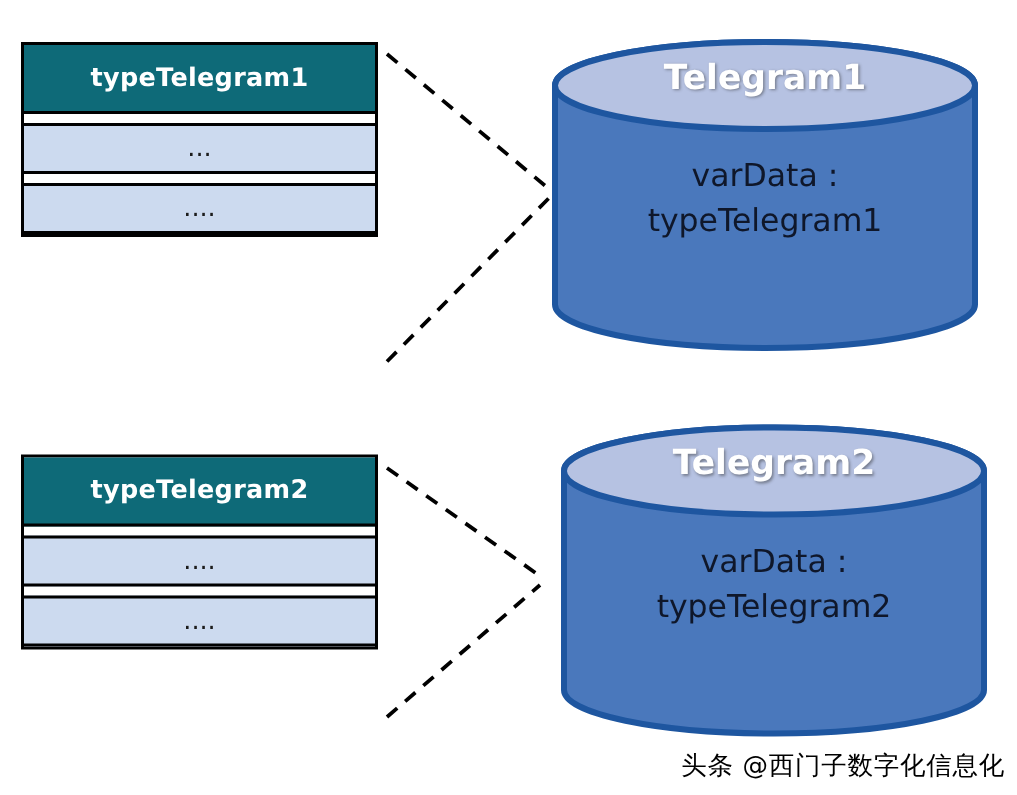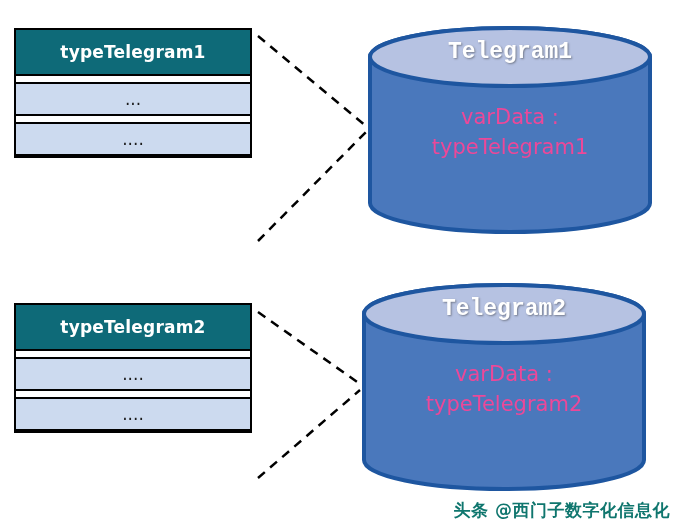--- a/index.html
+++ b/index.html
@@ -37,39 +37,38 @@
     padding:5px 4px;
     border-top:2px solid #000000;
     border-bottom:2px solid #000000;
   }
   .table-1 { left:14px; top:28px; }
   .table-2 { left:14px; top:303px; }
 
   
   .cylinder { position:absolute; width:288px; height:214px; }
   .cyl-1 { left:366px; top:24px; }
-  .cyl-2 { left:360px; top:281px; }
+  .cyl-2 { left:372px; top:281px; }
   .cylinder svg { position:absolute; inset:0; }
   .cyl-title {
     position:absolute; top:15px; left:0; right:0;
     text-align:center; color:#ffffff;
     font-size:23px; font-weight:bold;
     text-shadow:1px 1px 2px rgba(40,40,40,0.45);
-    font-family:Liberation Mono, monospace;
   }
   .cyl-body-text {
     position:absolute; top:78px; left:0; right:0;
-    text-align:center; color:#ec4899;
+    text-align:center; color:#0f172a;
     font-size:21px; line-height:1.45;
   }
 
   
   .watermark {
     position:absolute; right:8px; bottom:8px;
-    color:#0f766e; font-size:17px; font-weight:bold;
+    color:#000000; font-size:17px; font-weight:normal;
     letter-spacing:0.5px;
   }
 </style>
 </head>
 <body>
 
 <div class="canvas">
 
   <svg class="connectors" viewBox="0 0 678 530" xmlns="http://www.w3.org/2000/svg">
     <line x1="258" y1="36" x2="366" y2="126" stroke="#000" stroke-width="2.5" stroke-dasharray="9 7"></line>

